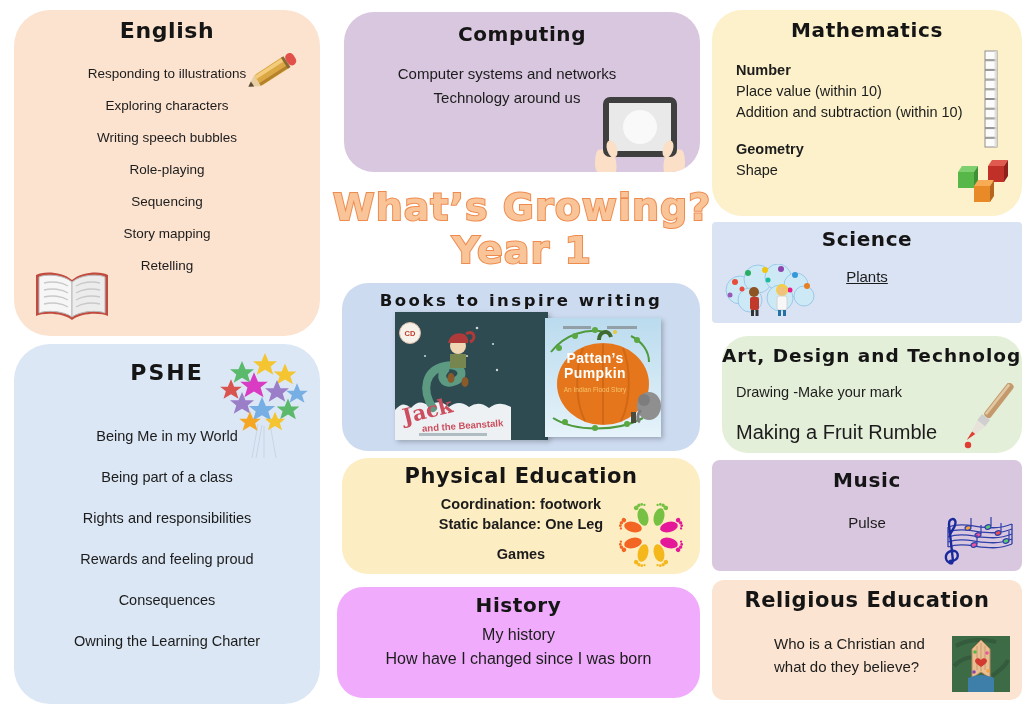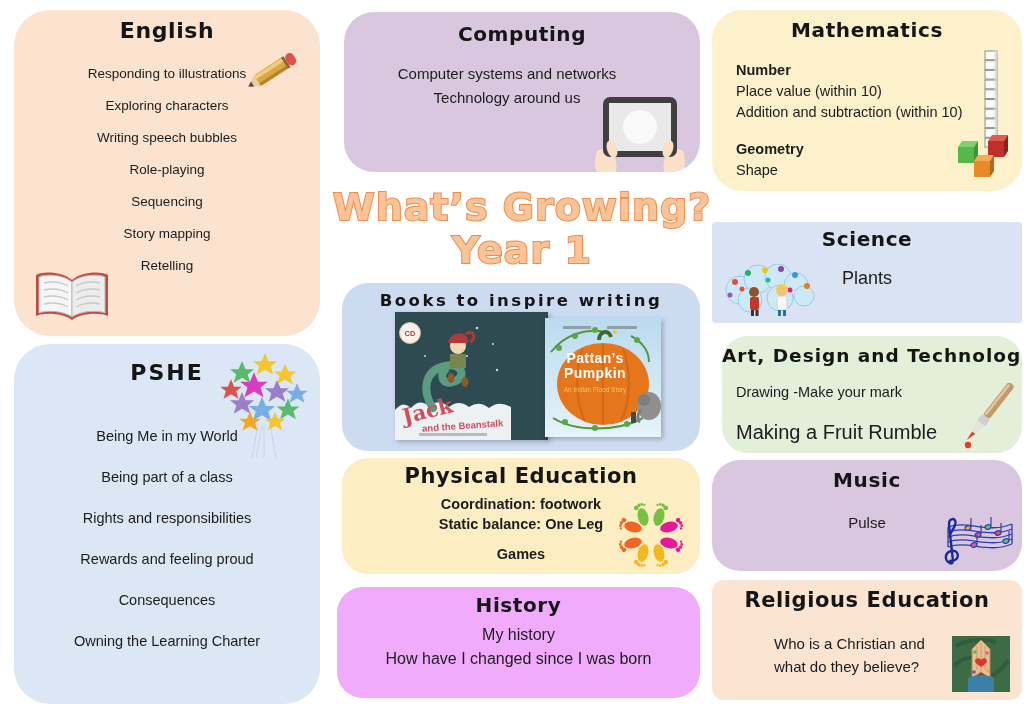--- a/index.html
+++ b/index.html
@@ -58,40 +58,40 @@
   .pe .lines{position:absolute;top:36px;left:0;right:0;text-align:center;
              font-size:14.5px;line-height:20px;font-weight:600;}
   .pe .games{position:absolute;top:88px;left:0;right:0;text-align:center;font-size:14.5px;font-weight:600;}
   .footprints{right:12px;bottom:2px;width:74px;height:76px;}
 
   .history{left:337px;top:587px;width:363px;height:111px;border-radius:26px;background:#f0abfc;}
   .history h2{position:absolute;top:6px;width:100%;}
   .history .lines{position:absolute;top:36px;left:0;right:0;text-align:center;
                   font-size:16px;line-height:24px;}
 
-  .maths{left:712px;top:10px;width:310px;height:181px;border-radius:30px;background:#FCF1CA;}
+  .maths{left:712px;top:10px;width:310px;height:206px;border-radius:30px;background:#FCF1CA;}
   .maths h2{position:absolute;top:8px;width:100%;}
   .maths .content{position:absolute;left:24px;top:50px;width:250px;font-size:14.5px;line-height:21px;}
   .maths .hd{font-weight:700;}
   .maths .gap{height:16px;}
   .cubetower{right:22px;top:40px;width:16px;height:98px;}
   .cubes3{right:10px;bottom:12px;width:56px;height:46px;}
 
   .science{left:712px;top:222px;width:310px;height:101px;border-radius:4px;background:#D9E3F3;}
   .science h2{position:absolute;top:5px;width:100%;}
-  .science .line{position:absolute;top:46px;left:0;right:0;text-align:center;font-size:18px;}
+  .science .line{position:absolute;top:46px;left:0;right:0;text-align:center;font-size:15px;text-decoration:underline;}
   .scikids{left:8px;top:42px;width:98px;height:56px;}
 
   .art{left:722px;top:336px;width:300px;height:117px;border-radius:26px;background:#E3EFD9;}
   .art h2{position:absolute;top:9px;width:100%;font-size:18.5px;white-space:nowrap;letter-spacing:1px;}
   .art .l1{position:absolute;left:14px;top:48px;font-size:14.5px;}
   .art .l2{position:absolute;left:14px;top:85px;font-size:20px;}
   .paintbrush{right:4px;bottom:2px;width:64px;height:68px;}
 
-  .music{left:712px;top:460px;width:310px;height:111px;border-radius:28px;background:#D8C7DF;}
+  .music{left:712px;top:460px;width:310px;height:111px;border-radius:8px;background:#D8C7DF;}
   .music h2{position:absolute;top:8px;width:100%;}
   .music .line{position:absolute;top:54px;left:0;right:0;text-align:center;font-size:15px;}
   .musicnotes{right:6px;bottom:2px;width:80px;height:56px;}
 
   .re{left:712px;top:580px;width:310px;height:120px;border-radius:12px;background:#FBE4D1;}
   .re h2{position:absolute;top:8px;width:100%;font-size:21px;}
   .re .lines{position:absolute;left:62px;top:52px;font-size:15px;line-height:23px;}
   .praying{right:12px;bottom:8px;width:58px;height:56px;}
 </style>
 </head>

